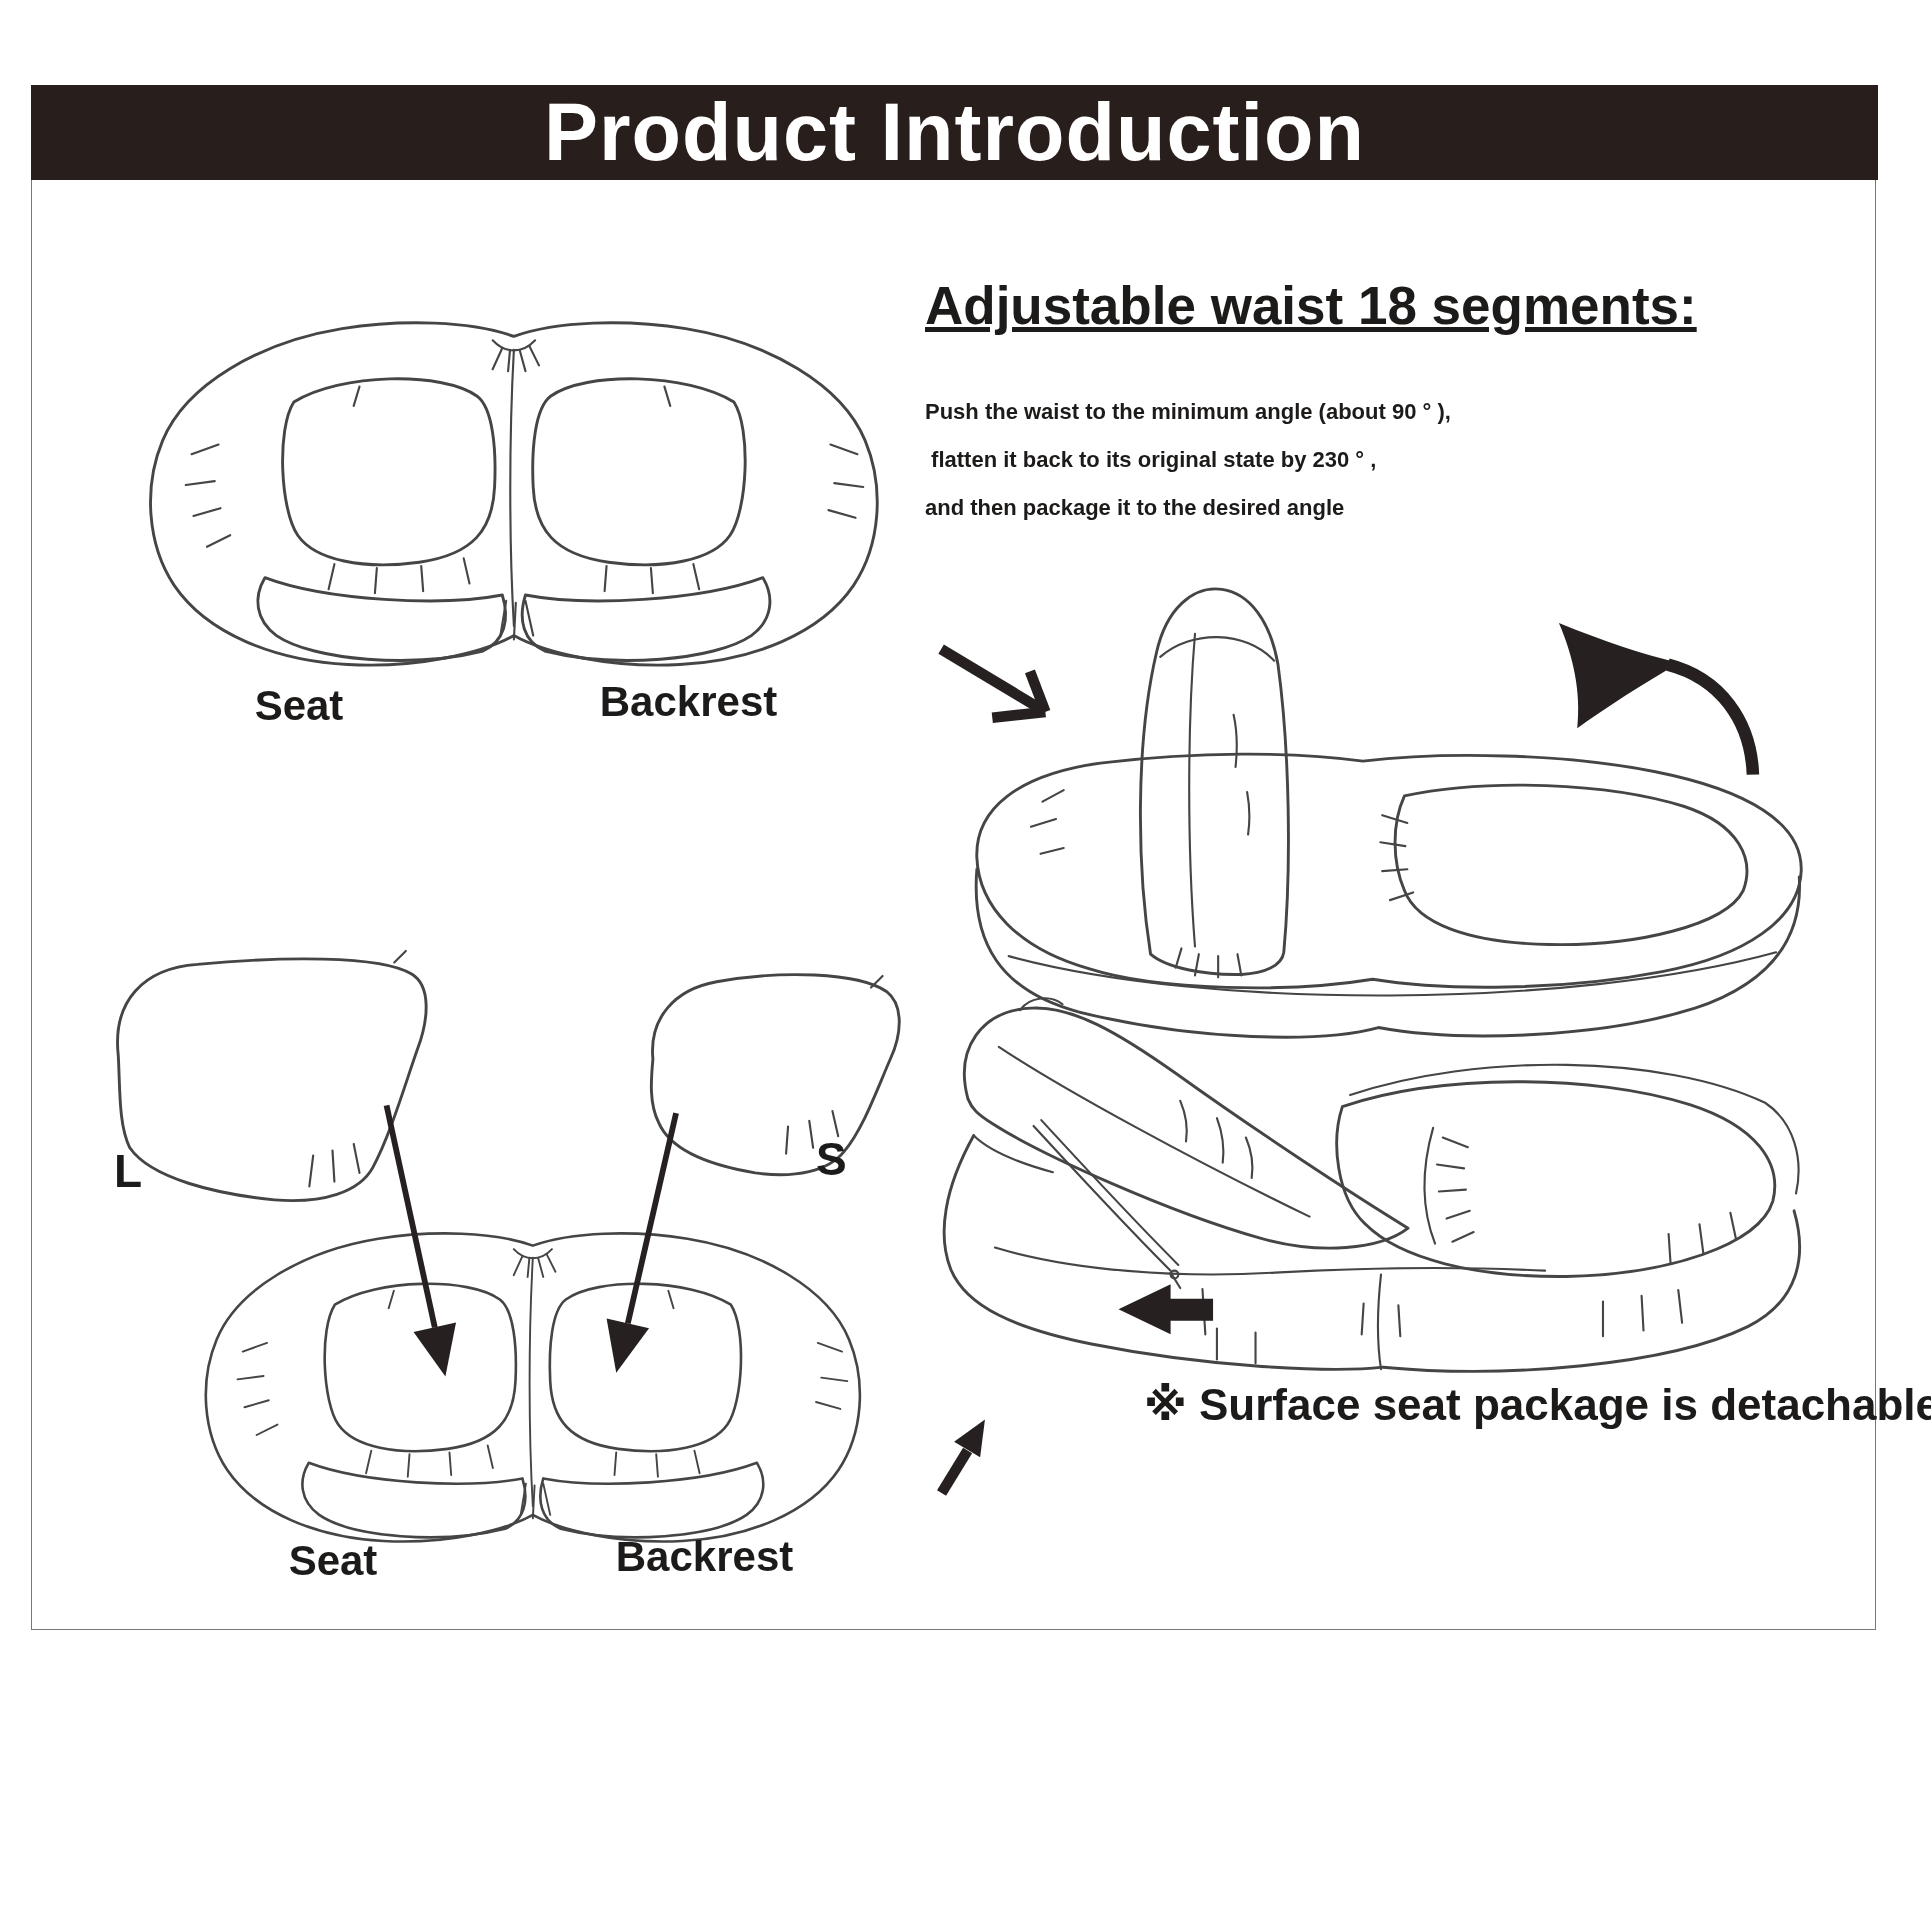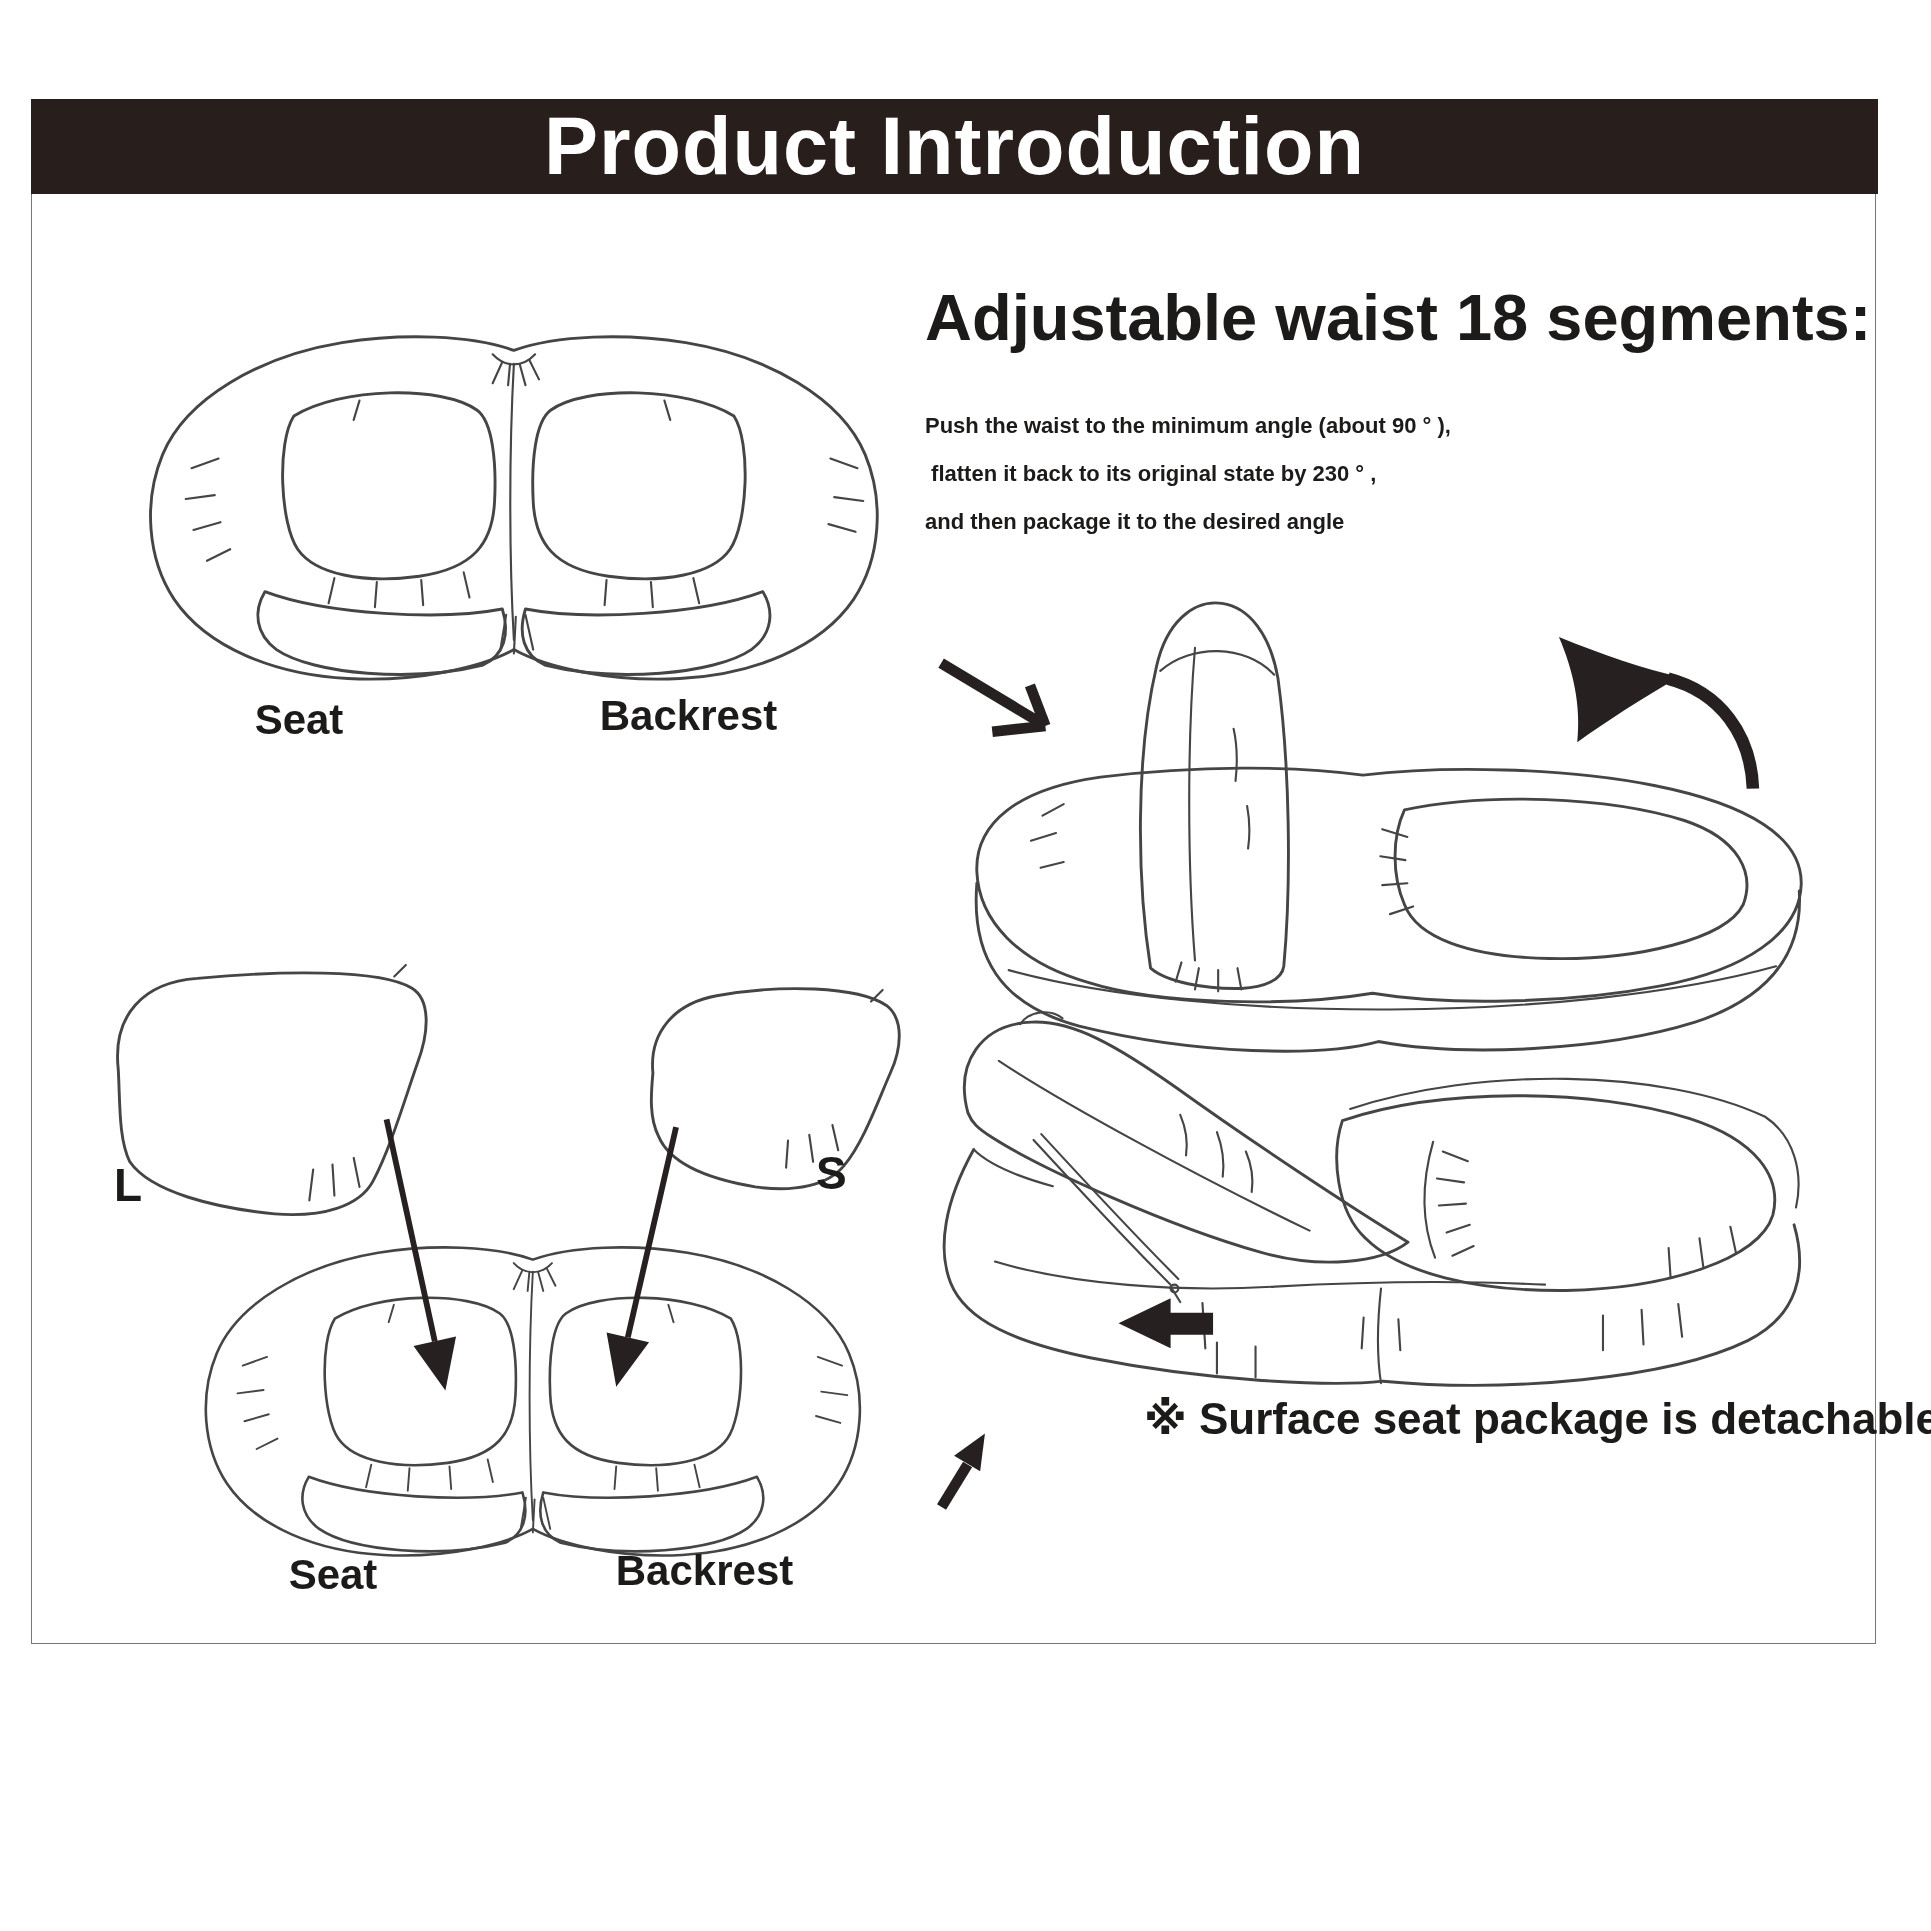--- a/index.html
+++ b/index.html
@@ -1,27 +1,27 @@
 <!DOCTYPE html>
 <html style="--header-bar: #281e1b; --header-text: #ffffff; --body-text: #1d1b1a; --line-art: #454545; --arrow-fill: #262120; --frame-border: #777777; --page-bg: #ffffff;"><head>
 <meta charset="utf-8">
 <style>
   :root{
     --header-bar:#281e1b; --header-text:#ffffff; --body-text:#1d1b1a;
     --line-art:#454545; --arrow-fill:#262120; --frame-border:#777777; --page-bg:#ffffff;
   }
   html,body{margin:0;padding:0;background:#fff;}
   body{font-family:"Liberation Sans","DejaVu Sans",sans-serif;color:var(--body-text);}
-  .canvas{position:relative;width:1931px;height:1790px;background:var(--page-bg);overflow:hidden;margin-top:14px;}
+  .canvas{position:relative;width:1931px;height:1790px;background:var(--page-bg);overflow:hidden;}
   .abs{position:absolute;}
   .frame{position:absolute;left:31px;top:85px;width:1843px;height:1543px;border:1.9px solid var(--frame-border);}
   .header-bar{position:absolute;left:31px;top:85px;width:1847px;height:95px;background:var(--header-bar);
     display:flex;align-items:center;justify-content:center;}
   .title{color:var(--header-text);font-size:81px;font-weight:600;letter-spacing:1px;white-space:nowrap;}
-  .heading{position:absolute;left:925px;top:266px;font-size:65px;font-weight:700;white-space:nowrap;}
+  .heading{position:absolute;left:925px;top:275px;font-size:53px;font-weight:700;white-space:nowrap;text-decoration:underline;}
   .body-text{position:absolute;left:925px;top:388px;font-size:22px;font-weight:600;line-height:48px;}
   .body-text .line{white-space:pre;}
   .lbl{position:absolute;font-size:42px;font-weight:600;text-align:center;white-space:nowrap;}
   .letter{position:absolute;font-size:46px;font-weight:600;}
   .note{position:absolute;left:1144px;top:1379px;font-size:44px;font-weight:700;white-space:nowrap;}
   svg{position:absolute;overflow:visible;}
   .la{fill:none;stroke:var(--line-art);stroke-width:3;stroke-linecap:round;stroke-linejoin:round;}
   .la-thin{fill:none;stroke:var(--line-art);stroke-width:2.2;stroke-linecap:round;stroke-linejoin:round;}
   .thick{fill:none;stroke:var(--arrow-fill);stroke-width:11;stroke-linecap:butt;}
   .tail{fill:none;stroke:var(--arrow-fill);stroke-width:13;stroke-linecap:butt;}

